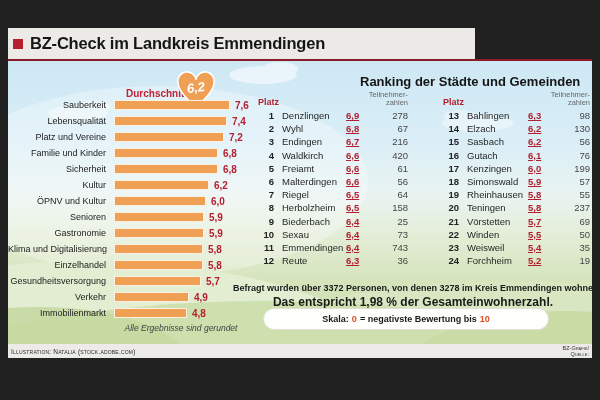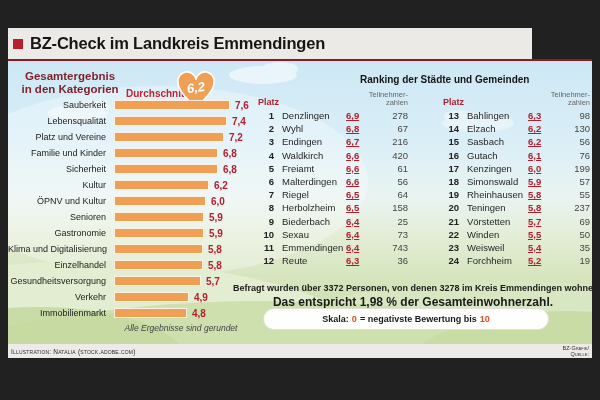--- a/index.html
+++ b/index.html
@@ -1,19 +1,19 @@
 <!DOCTYPE html>
 <html><head>
 <meta charset="utf-8">
 <style>
   html,body{margin:0;padding:0;background:#212121;}
   .stage{position:relative;width:600px;height:400px;background:#212121;overflow:hidden;
          font-family:"Liberation Sans","DejaVu Sans",sans-serif;}
   
-  .titlebar{position:absolute;left:8px;top:28px;width:524px;height:31px;background:#eceae6;
+  .titlebar{position:absolute;left:8px;top:28px;width:467px;height:31px;background:#eceae6;
             display:flex;align-items:center;}
   .title-square{width:10px;height:10px;background:#b5202e;margin:0 7px 0 5px;}
   .page-title{font-size:16.5px;font-weight:bold;color:#161616;letter-spacing:-.2px;}
   .redline{position:absolute;left:8px;top:59px;width:584px;height:2px;background:#8c1b29;}
   
   .scene{position:absolute;left:8px;top:61px;width:584px;height:283px;overflow:hidden;
          background:linear-gradient(180deg,#cde8f4 0%,#daeef7 28%,#e9f4f1 48%,#e3edd6 62%,#d5e4bb 78%,#cadead 100%);}
   .scene svg.bg{position:absolute;left:0;top:0;}
   .layer{position:absolute;z-index:2;}
   
@@ -21,21 +21,21 @@
                  font-weight:bold;color:#7d1f2a;}
   .avg-label{left:118px;top:27px;width:56px;text-align:right;font-size:10px;font-weight:bold;color:#c22233;}
   .heart-wrap{left:168px;top:10px;width:40px;height:40px;}
   .cat-rows{left:0;top:36px;width:584px;}
   .cat-row{height:16px;display:flex;align-items:center;}
   .cat-label{width:98px;margin-right:8px;text-align:right;font-size:9px;color:#222;white-space:nowrap;}
   .cat-bar{height:10px;background:#f0a055;border:1px solid rgba(255,255,255,.85);box-sizing:border-box;}
   .cat-value{margin-left:5px;font-size:10px;font-weight:bold;color:#b41f2f;}
   .chart-note{left:108px;top:262px;width:130px;text-align:center;font-size:8.5px;font-style:italic;color:#444;}
   
-  .ranking-title{left:352px;top:13px;font-size:10px;font-weight:bold;color:#151515;}
+  .ranking-title{left:352px;top:13px;font-size:13px;font-weight:bold;color:#151515;}
   .rank-table{width:150px;}
   .rank-table.right{width:147px;}
   .tableA{left:250px;top:22px;}
   .tableB{left:435px;top:22px;}
   .rank-header{height:24px;display:flex;justify-content:space-between;align-items:flex-end;margin-bottom:2px;}
   .platz{font-size:9px;font-weight:bold;color:#b02030;}
   .teiln{font-size:7.5px;line-height:8px;color:#666;text-align:right;}
   .rank-row{height:13.2px;display:flex;align-items:center;font-size:9.5px;}
   .rk{width:16px;text-align:right;font-weight:bold;color:#222;}
   .nm{flex:1;margin-left:8px;color:#262626;white-space:nowrap;overflow:hidden;}
@@ -84,24 +84,20 @@
       </g>
       <g>
         <ellipse cx="80" cy="330" rx="330" ry="130" fill="#e2edd2"></ellipse>
         <ellipse cx="500" cy="340" rx="340" ry="120" fill="#d8e6c2"></ellipse>
         <ellipse cx="260" cy="360" rx="420" ry="120" fill="#cde0ae"></ellipse>
         <ellipse cx="30" cy="302" rx="150" ry="56" fill="#c4d8a0" opacity="0.85"></ellipse>
         <ellipse cx="560" cy="312" rx="165" ry="62" fill="#c9dca6"></ellipse>
       </g>
     </svg>
 
-    <div class="layer chart-heading">
-      <div>Gesamtergebnis</div>
-      <div>in den Kategorien</div>
-    </div>
     <div class="layer avg-label">Durchschnitt</div>
     <div class="layer heart-wrap">
       <svg width="40" height="40" viewBox="0 0 40 40">
         <path d="M20 36 C7.5 25.5 2 18.5 2 11.5 A8.8 8.8 0 0 1 20 8.5 A8.8 8.8 0 0 1 38 11.5 C38 18.5 32.5 25.5 20 36 Z" fill="#f0a055" stroke="#ffffff" stroke-width="1.6"></path>
         <text x="20" y="21" text-anchor="middle" font-size="13" font-weight="bold" fill="#ffffff" font-style="italic" transform="rotate(-8 20 17)">6,2</text>
       </svg>
     </div>
     <div class="layer cat-rows">
   <div class="cat-row">
     <div class="cat-label">Sauberkeit</div>

